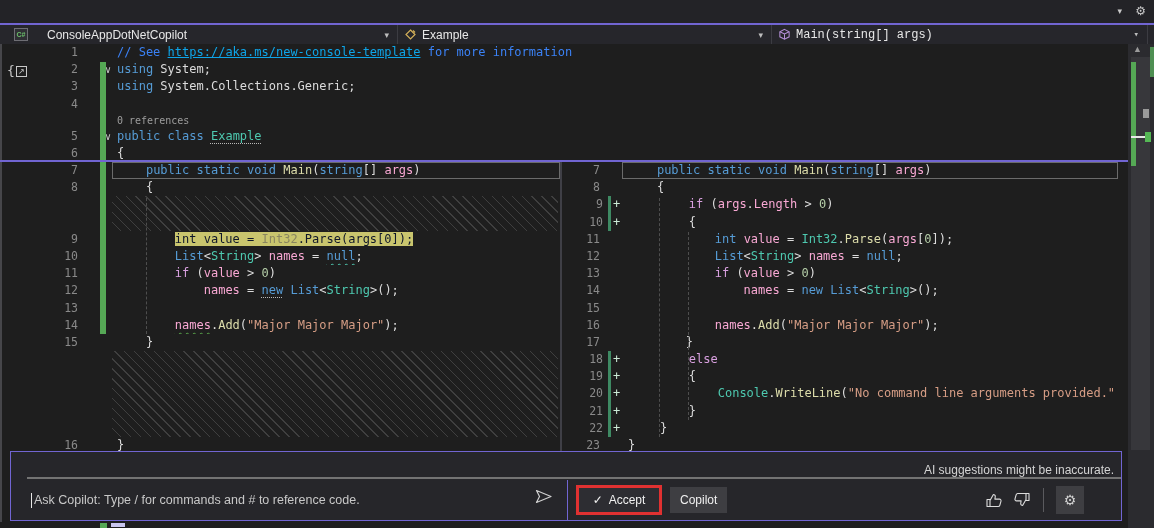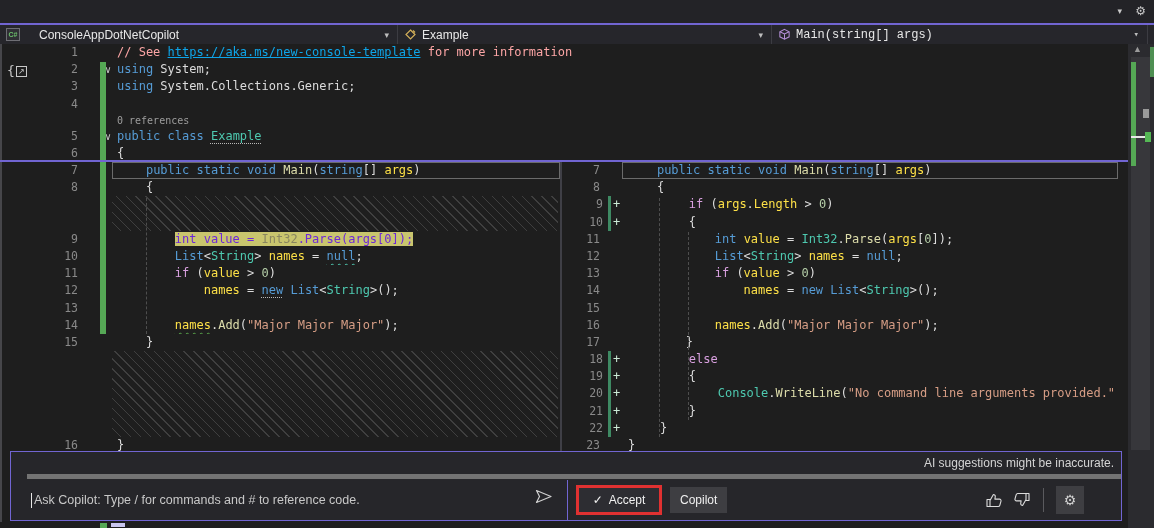--- a/index.html
+++ b/index.html
@@ -35,44 +35,44 @@
   .fold { position:absolute; left:25px; top:0; font-size:10px; color:#C8C8C8; }
   .codetext { flex:1; white-space:pre; overflow:hidden; }
   
   .numcell.r { width:40px; }
   .markcell.r { width:26px; padding-left:8px; color:#CDEBD8; font-size:12px; }
   .addbg { position:absolute; left:46px; right:10px; top:0; bottom:0; background:#2A6E4F;
            border-left:3px solid #3E8A63; }
   .crow > * { position:relative; }
   
   .c-kw{color:#569CD6} .c-ctrl{color:#D8A0DF} .c-type{color:#4EC9B0} .c-method{color:#DCDCAA}
-  .c-var{color:#fde047} .c-str{color:#D69D85} .c-num{color:#B5CEA8} .c-pun{color:#DCDCDC}
-  .c-com{color:#fca5a5} .c-link{color:#0ea5e9} .c-dark{color:#6d28d9} .c-dim{color:#8A8660}
+  .c-var{color:#f9a8d4} .c-str{color:#D69D85} .c-num{color:#B5CEA8} .c-pun{color:#DCDCDC}
+  .c-com{color:#3b82f6} .c-link{color:#0ea5e9} .c-dark{color:#0f172a} .c-dim{color:#8A8660}
   .u-ul{text-decoration:underline}
   .u-dots{text-decoration:underline dotted #B9B9B9; text-underline-offset:3px}
   .u-sqt{text-decoration:underline wavy #4EC9B0; text-decoration-thickness:1px; text-underline-offset:3px}
   .u-sqg{text-decoration:underline wavy #57A64A; text-decoration-thickness:1px; text-underline-offset:3px}
   .hl{background:#C9C56E}
   .lens { color:#9D9D9D; font-size:10px; padding-left:117px; }
   
   .chgbar { position:absolute; width:6px; background:#55A855; }
   .hatch { position:absolute; background:repeating-linear-gradient(45deg, transparent 0 6px, #3F3F3F 6px 7px); }
   .linebox { position:absolute; height:17.2px; border:1px solid #6B6B6B; }
   .guide { position:absolute; width:0; border-left:1px dashed #4E4E4E; }
   .divline { position:absolute; background:#3F3F46; }
   .purple-h { position:absolute; left:0; width:1128px; height:2px; background:#7165D2; }
   
   .scrollcol { position:absolute; left:1128px; top:44px; width:26px; height:484px; background:#2B2B2F; }
   .scrolltrack { position:absolute; left:3px; top:13px; width:19px; height:393px; background:#37373B; }
   .scroll-up { position:absolute; left:5px; top:0px; color:#9A9A9A; font-size:9px; }
   
   .copilot { position:absolute; left:10px; top:451px; width:1112px; height:70px;
              border:1px solid #7165D2; background:#26262A; }
-  .cop-top { position:absolute; left:16px; top:0; right:0; height:27px; border-bottom:5px solid #737373;
-             display:flex; align-items:center; justify-content:flex-end; padding-right:7px;
+  .cop-top { position:absolute; left:16px; top:0; right:0; height:27px; border-bottom:2px solid #737373;
+             display:flex; align-items:flex-end; justify-content:flex-end; padding-right:7px;
              font-size:12px; color:#D4D4D4; }
   .cop-bottom { position:absolute; left:0; top:28px; right:0; bottom:0; display:flex;justify-content:space-between; }
   .cop-input { position:relative; width:557px; border-right:1px solid #7165D2; display:flex;
                align-items:center; padding-left:20px; }
   .caret { width:1px; height:15px; background:#E8E8E8; margin-right:2px; }
   .placeholder { font-size:12.5px; color:#C8C8C8; white-space:nowrap; overflow:hidden; }
   .send-btn { position:absolute; right:14px; top:9px; color:#D0D0D0; }
   .cop-actions { flex:1; display:flex; align-items:center; position:relative; }
   .accept-btn { margin-left:8px; height:30px; min-width:86px; background:#2D2D32;
                 border:3px solid #E03131; color:#F0F0F0; font-size:12px;
@@ -91,21 +91,21 @@
 <body>
 
 <div id="app">
 
   <div class="tabstrip">
     <span class="strip-btn" style="right:32px;font-size:9px;">▾</span>
     <span class="strip-btn" style="right:8px;" style2="">⚙</span>
   </div>
 
   <div class="navbar">
-    <div class="navsec" style="width:398px; padding-left:6px;gap:19px;">
+    <div class="navsec" style="width:398px; padding-left:14px;gap:19px;">
       <span style="width:14px;height:13px;border:1px solid #6E6E74;background:#2F2F34;color:#6BBF6B;font-size:7px;font-weight:bold;display:flex;align-items:center;justify-content:center;">C#</span>
       <span>ConsoleAppDotNetCopilot</span>
       <span class="chev">▾</span>
     </div>
     <div class="navsec" style="width:374px;">
       <span>
         <svg width="13" height="13" viewBox="0 0 13 13">
             <path d="M6.5 2 11 6.5 6.5 11 2 6.5z" fill="none" stroke="#D4B05A" stroke-width="1.2"></path>
             <path d="M9 2.5l2 2" stroke="#D4B05A" stroke-width="1.2"></path>
           </svg>

